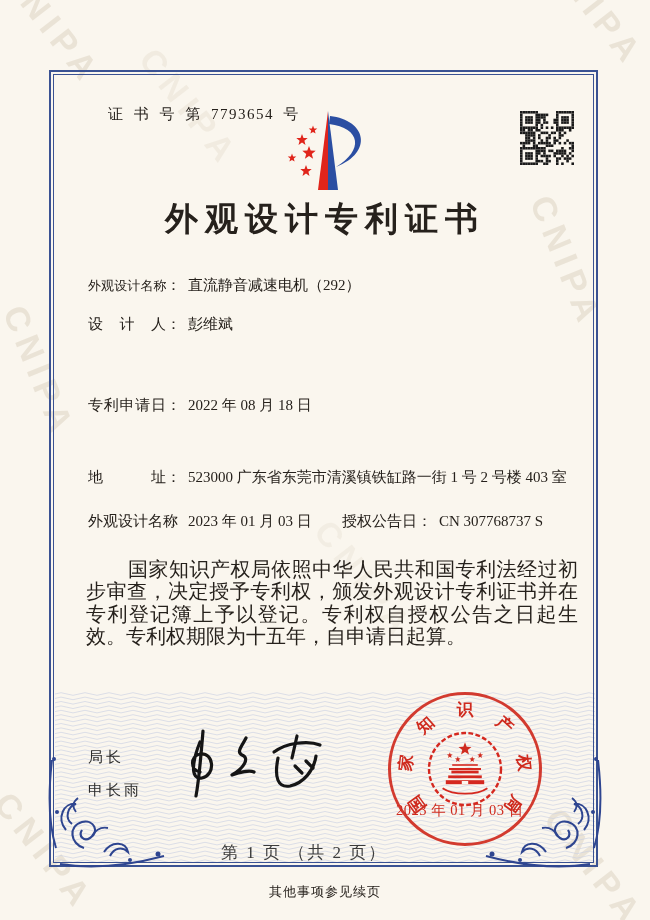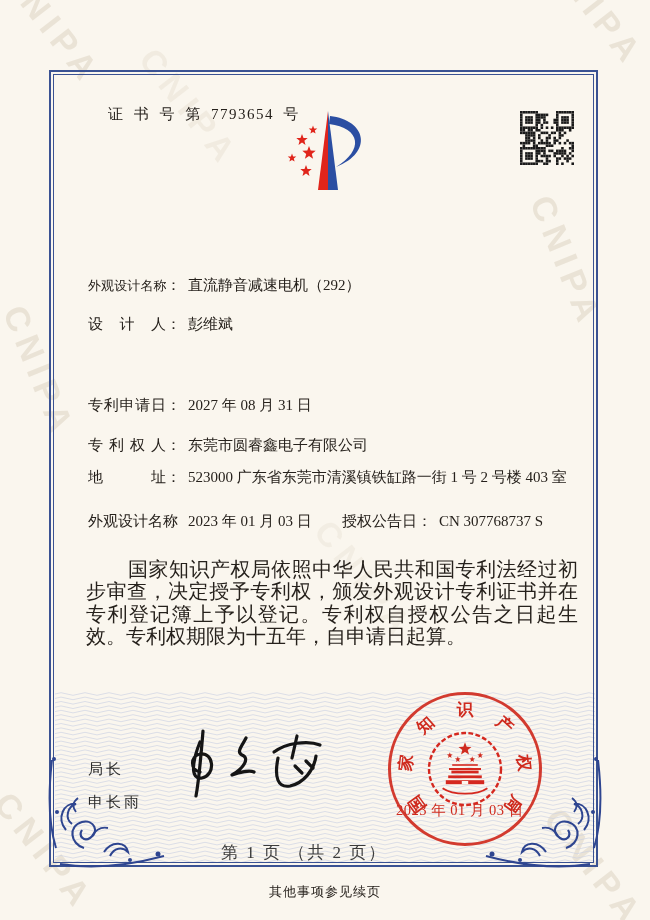--- a/index.html
+++ b/index.html
@@ -21,21 +21,21 @@
          font-size:33px;font-weight:bold;letter-spacing:7px;z-index:4;}
   .field-row{position:absolute;left:88px;font-size:15px;white-space:nowrap;z-index:4;}
   .fl{display:inline-block;width:78px;text-align:justify;text-align-last:justify;vertical-align:bottom;}
   .fl.tight{font-size:13px;letter-spacing:-0.5px;}
   .colon{margin-right:7px;}
   .grp2{position:absolute;left:254px;top:0;}
   .paras{position:absolute;left:86px;top:558px;width:492px;font-size:20px;line-height:22.3px;
          text-align:justify;z-index:4;}
   .paras p{margin:0;text-indent:2.1em;}
   .signer{position:absolute;left:88px;z-index:4;font-family:"Liberation Sans","DejaVu Sans",sans-serif;
-          font-size:15px;letter-spacing:3px;color:#2a2a2a;margin-top:12px;}
+          font-size:15px;letter-spacing:3px;color:#2a2a2a;}
   .sig{position:absolute;left:162px;top:726px;z-index:4;}
   .seal{position:absolute;left:388px;top:692px;width:154px;height:154px;border-radius:50%;
         border:3.5px solid rgba(207,42,30,.92);box-sizing:border-box;z-index:5;}
   .seal-ch{position:absolute;left:50%;top:50%;font-size:16.5px;font-weight:bold;color:#cf2a1e;}
   .emblem{position:absolute;left:50%;top:50%;transform:translate(-50%,-50%);}
   .seal-date{position:absolute;left:396px;top:801px;font-size:14.5px;color:#cf2a1e;
              letter-spacing:.5px;z-index:6;white-space:nowrap;}
   .page-note{position:absolute;left:0;top:841px;width:608px;text-align:center;font-size:17px;
              letter-spacing:2px;color:#3c3c3c;z-index:4;}
   .cont-note{position:absolute;left:0;top:883px;width:650px;text-align:center;font-size:13px;
@@ -375,32 +375,30 @@
       <rect x="10.29" y="51.43" width="2.57" height="2.57" fill="#1a1a1a"></rect>
       <rect x="12.86" y="51.43" width="2.57" height="2.57" fill="#1a1a1a"></rect>
       <rect x="15.43" y="51.43" width="2.57" height="2.57" fill="#1a1a1a"></rect>
       <rect x="23.14" y="51.43" width="2.57" height="2.57" fill="#1a1a1a"></rect>
       <rect x="25.71" y="51.43" width="2.57" height="2.57" fill="#1a1a1a"></rect>
       <rect x="36.00" y="51.43" width="2.57" height="2.57" fill="#1a1a1a"></rect>
       <rect x="41.14" y="51.43" width="2.57" height="2.57" fill="#1a1a1a"></rect>
       <rect x="51.43" y="51.43" width="2.57" height="2.57" fill="#1a1a1a"></rect>
     </svg>
 
+  <div class="title">外观设计专利证书</div>
 
   <div class="field-row" style="top:276px">
     <span class="fl tight">外观设计名称</span><span class="colon">：</span><span>直流静音减速电机（292）</span>
   </div>
   <div class="field-row" style="top:315px">
     <span class="fl">设计人</span><span class="colon">：</span><span>彭维斌</span>
   </div>
   <div class="field-row" style="top:396px">
-    <span class="fl">专利申请日</span><span class="colon">：</span><span>2027 年 08 月 31 日</span>
-  </div>
-  <div class="field-row" style="top:436px">
-    <span class="fl">专利权人</span><span class="colon">：</span><span>东莞市圆睿鑫电子有限公司</span>
+    <span class="fl">专利申请日</span><span class="colon">：</span><span>2022 年 08 月 18 日</span>
   </div>
   <div class="field-row" style="top:468px">
     <span class="fl">地址</span><span class="colon">：</span><span>523000 广东省东莞市清溪镇铁缸路一街 1 号 2 号楼 403 室</span>
   </div>
   <div class="field-row" style="top:512px;width:500px">
     <span class="fl">外观设计名称</span><span class="colon">：</span><span>2023 年 01 月 03 日</span>
     <span class="grp2">
       <span>授权公告日</span><span class="colon">：</span><span>CN 307768737 S</span>
     </span>
   </div>

